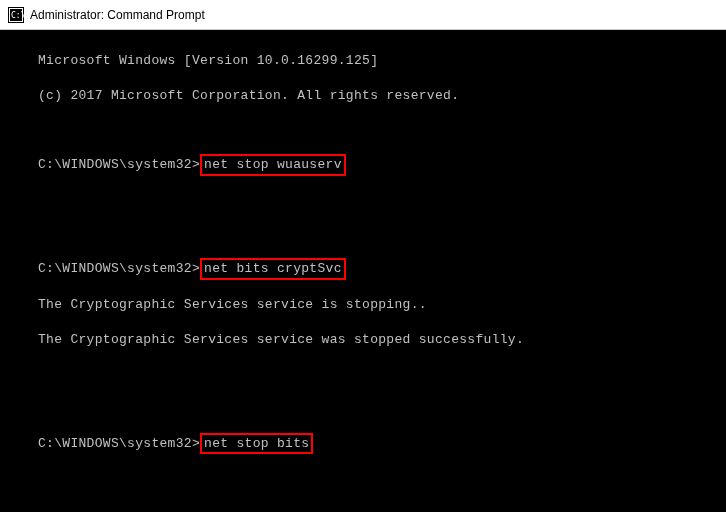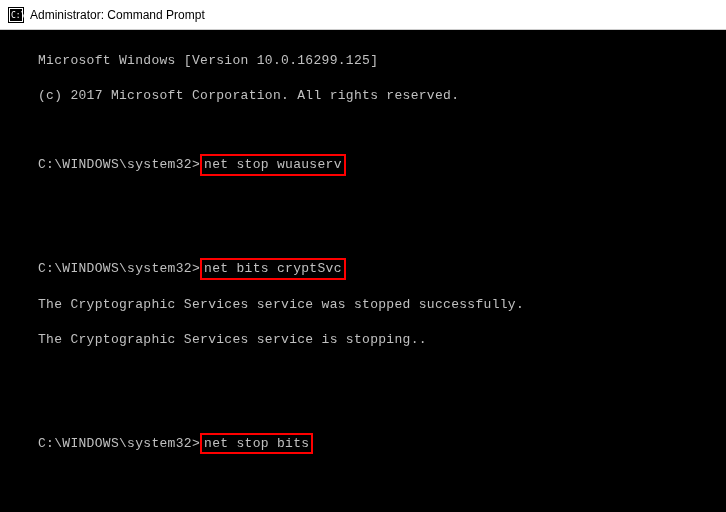--- a/index.html
+++ b/index.html
@@ -74,22 +74,22 @@
 </div>
 
 <div class="terminal">
 <div class="line">Microsoft Windows [Version 10.0.16299.125]</div>
 <div class="line">(c) 2017 Microsoft Corporation. All rights reserved.</div>
 <div class="blank"></div>
 <div class="line"><span>C:\WINDOWS\system32&gt;</span><span class="hl">net stop wuauserv</span></div>
 <div class="blank"></div>
 <div class="blank"></div>
 <div class="line"><span>C:\WINDOWS\system32&gt;</span><span class="hl">net bits cryptSvc</span></div>
+<div class="line">The Cryptographic Services service is stopping..</div>
 <div class="line">The Cryptographic Services service was stopped successfully.</div>
-<div class="line">The Cryptographic Services service is stopping..</div>
 <div class="blank"></div>
 <div class="blank"></div>
 <div class="line"><span>C:\WINDOWS\system32&gt;</span><span class="hl">net stop bits</span></div>
 
 
 
 
 
 
 

